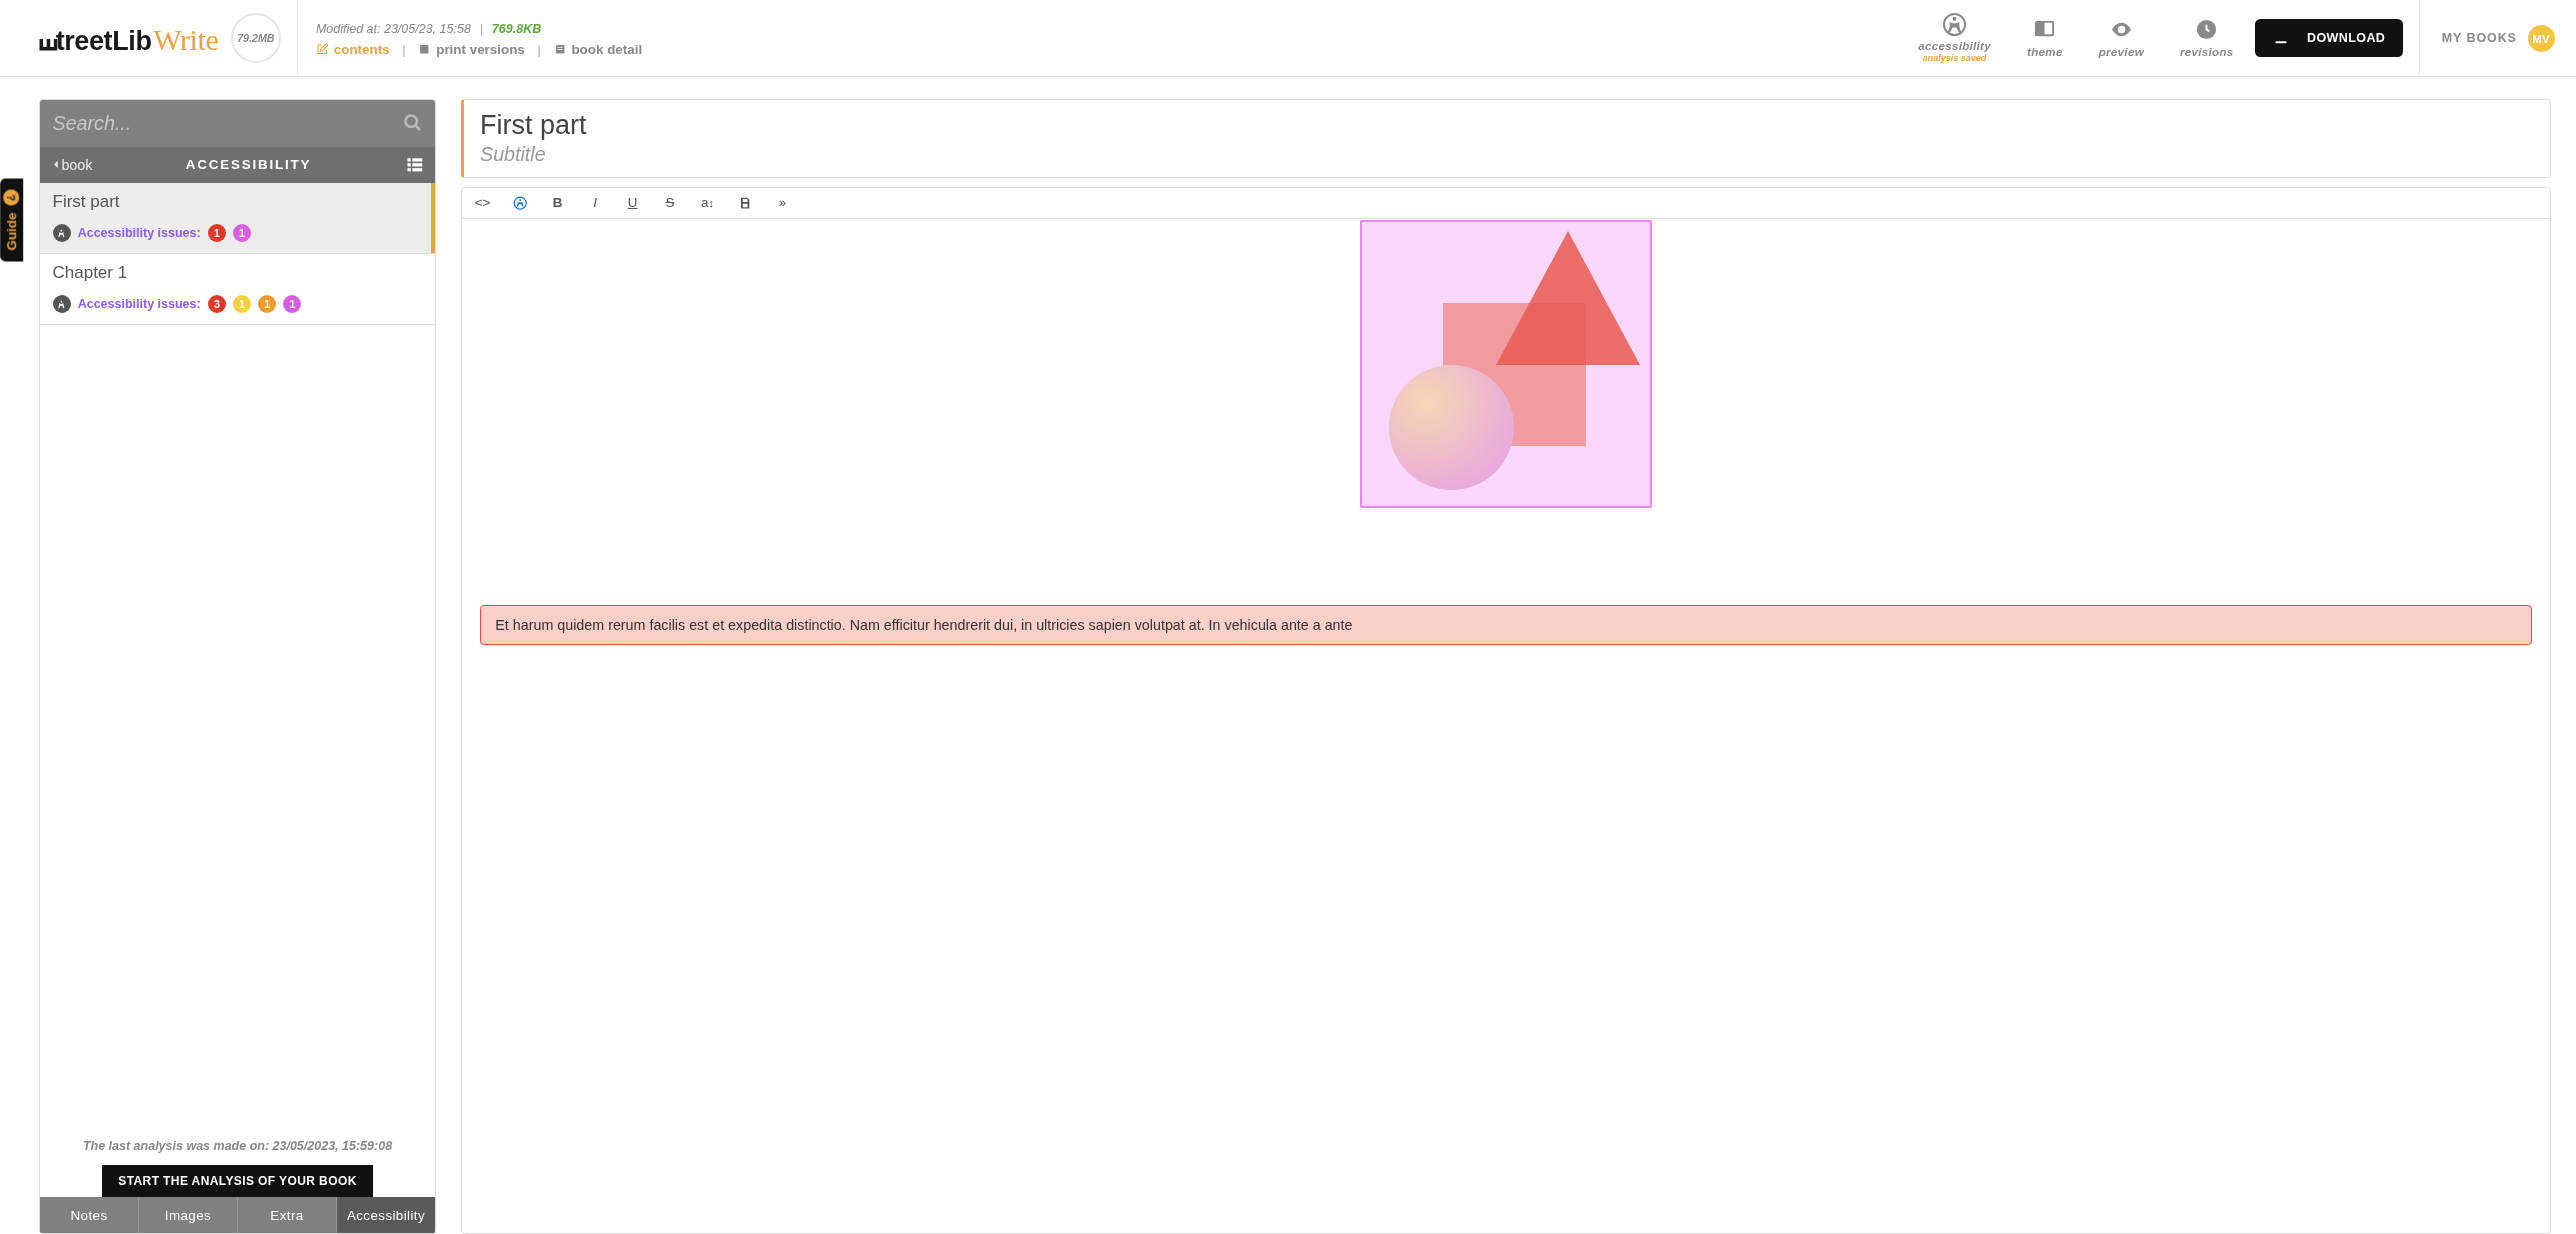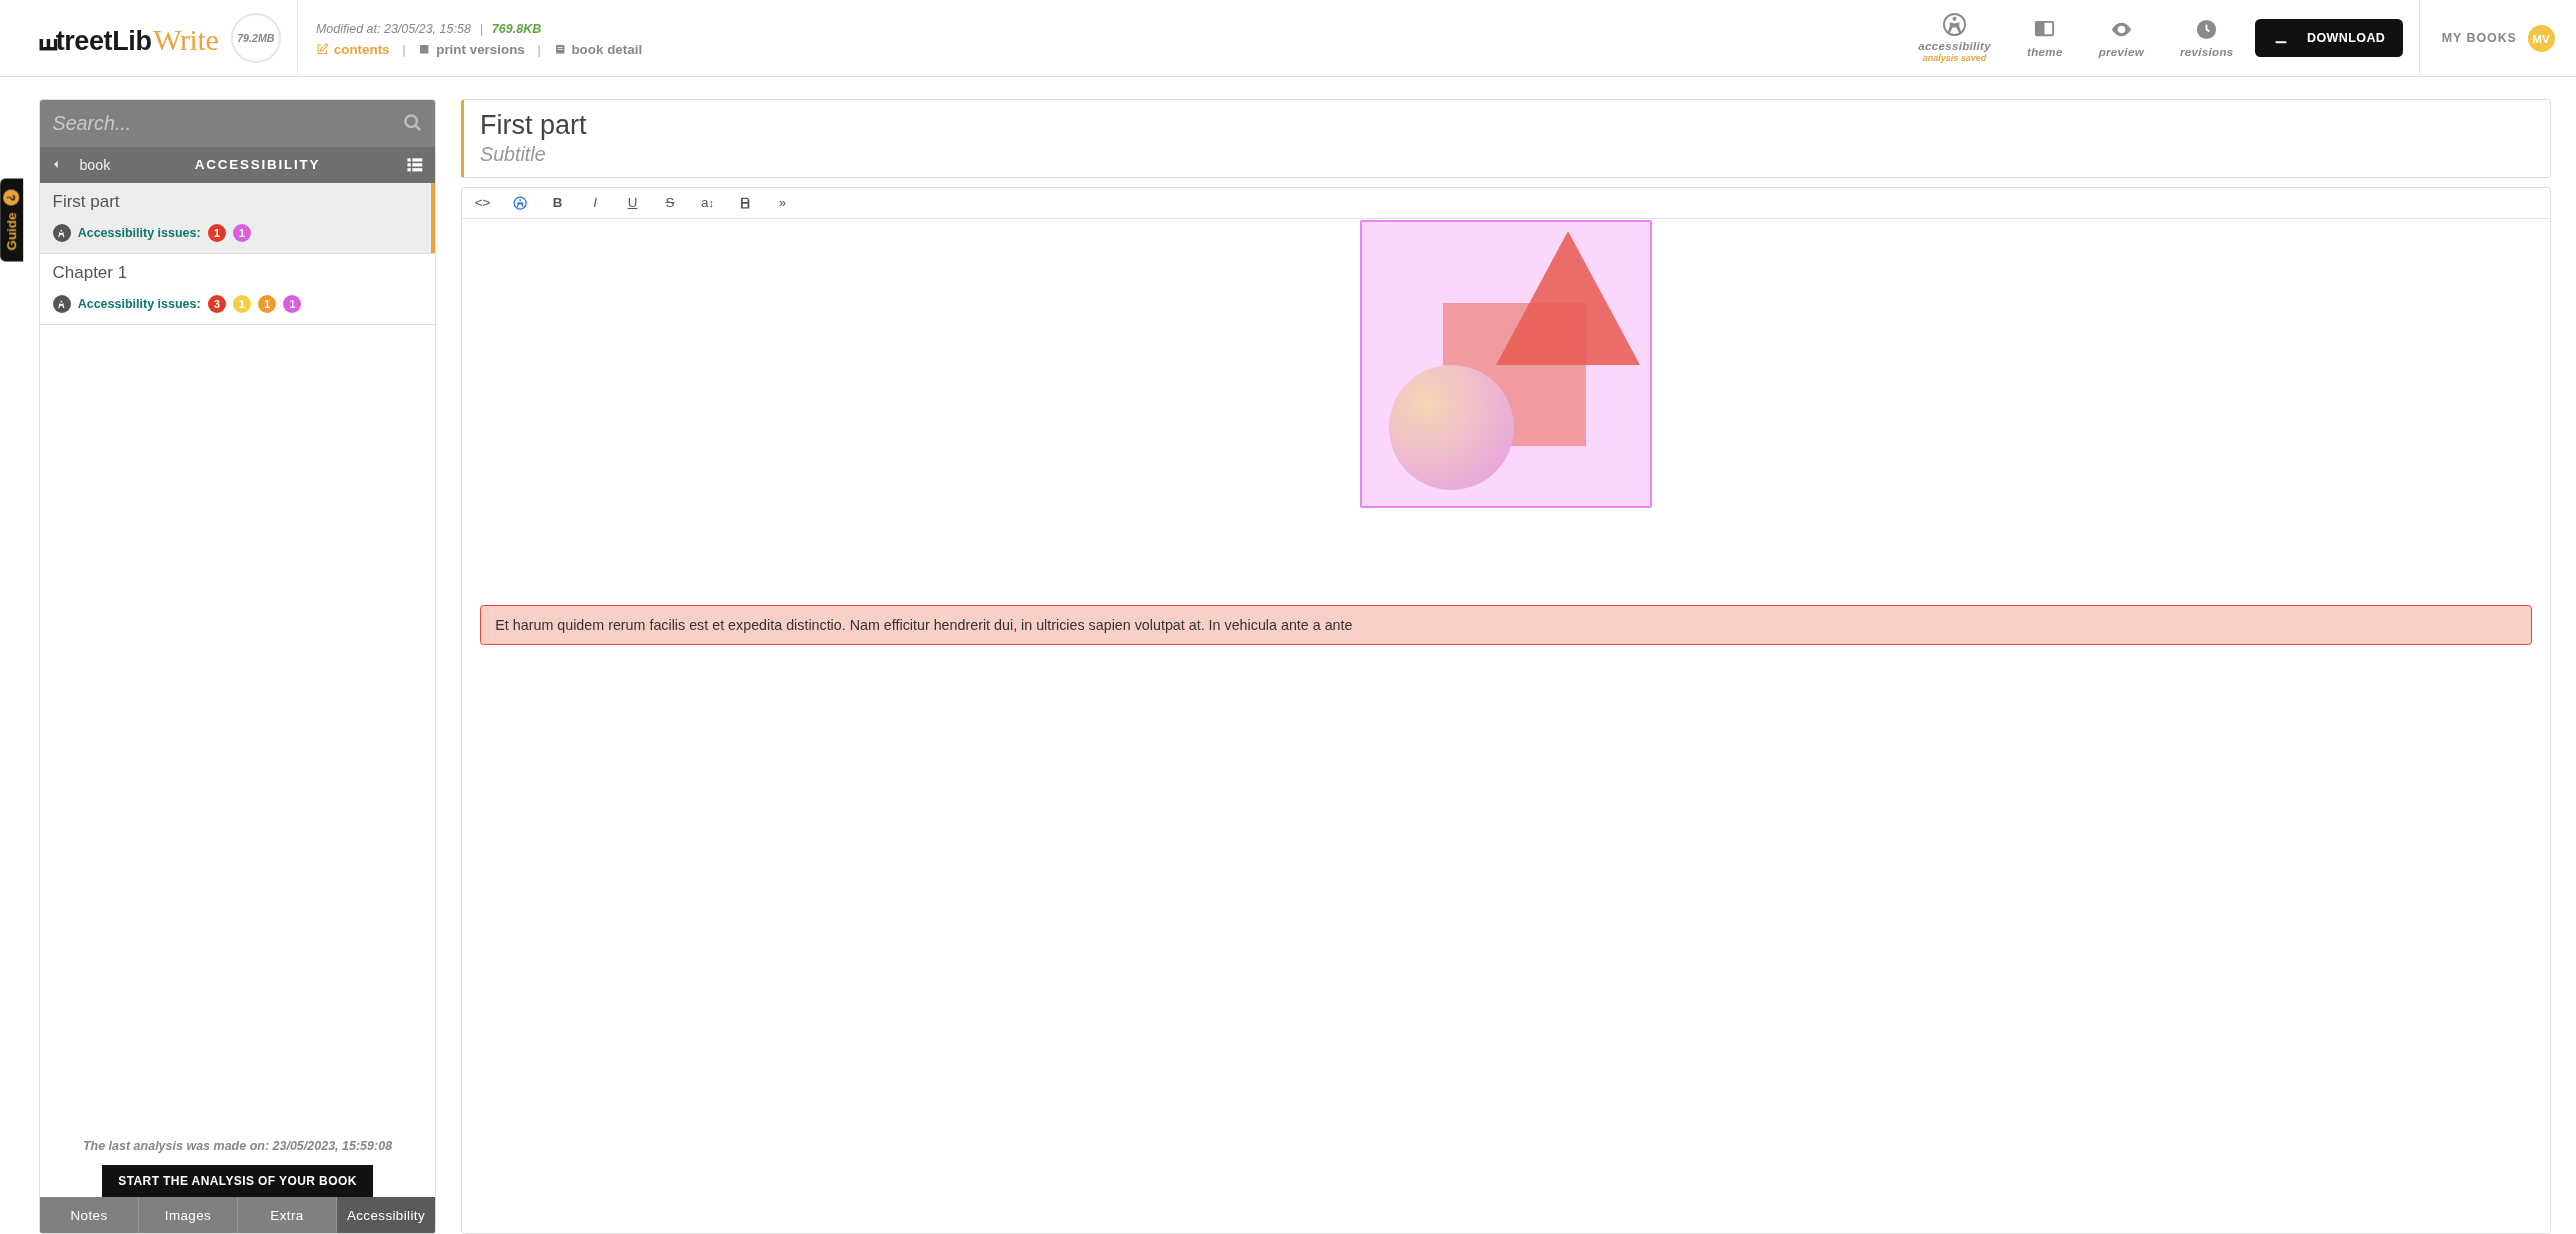--- a/index.html
+++ b/index.html
@@ -45,32 +45,32 @@
 .main { display: flex; padding: 21.5px 25px 0 39px; gap: 25px; height: calc(100vh - 77px); }
 
 
 .sidebar { width: 397px; flex-shrink: 0; display: flex; flex-direction: column; border-radius: 3.6px; overflow: hidden; background: #fff; border: 0.9px solid #ddd; }
 .search-row { background: #808080; display: flex; align-items: center; padding: 0 12.5px; height: 47px; }
 .search-input { flex: 1; background: transparent; border: none; color: #ddd; font-size: 19.7px; font-style: italic; outline: none; }
 .search-input::placeholder { color: #c8c8c8; }
 .search-row svg { width: 19.7px; height: 19.7px; color: #bbb; }
 
 .panel-header { background: #6f6f6f; color: #fff; display: flex; align-items: center; height: 36px; padding: 0 10.7px; }
-.panel-header .back { display: inline-flex; align-items: center; gap: 18px; font-size: 14.3px; cursor: pointer; color: #eee; }
+.panel-header .back { display: inline-flex; align-items: center; gap: 0; font-size: 14.3px; cursor: pointer; color: #eee; }
 .panel-header .title { flex: 1; text-align: center; font-weight: 800; letter-spacing: 1.8px; font-size: 13.4px; }
 .panel-header .list-icon { width: 19.7px; height: 19.7px; cursor: pointer; }
 
 .chapters { flex: 1; overflow-y: auto; background: #fff; }
 .chapter-item { border-bottom: 0.9px solid #ddd; padding: 9px 12.5px 10.7px; position: relative; }
 .chapter-item.selected { background: #ededed; }
 .chapter-item.selected::after { content:''; position:absolute; right:0; top:0; bottom:0; width:3.6px; background:#e8a43e; }
 .chapter-title { font-size: 17px; color: #555; margin-bottom: 12.5px; }
 .issues-row { display: flex; align-items: center; gap: 7.2px; }
 .issues-row .a11y-icon { width: 18px; height: 18px; border-radius: 50%; background:#555; color:#fff; display:inline-flex; align-items:center; justify-content:center; }
-.issues-label { font-weight: 700; color: #0f766e; font-size: 12.5px; }
+.issues-label { font-weight: 700; color: #8b5cf6; font-size: 12.5px; }
 .badge { display: inline-flex; align-items: center; justify-content: center; min-width: 18px; height: 18px; padding: 0 4.5px; border-radius: 9px; color: #fff; font-weight: 700; font-size: 10.7px; }
 
 .analysis-info { padding: 16px 12.5px 0; text-align: center; }
 .analysis-note { font-style: italic; font-weight: 600; color: #888; font-size: 12.5px; margin-bottom: 12.5px; }
 .analysis-btn { background: #111; color: #fff; border: none; border-radius: 0; padding: 9px 16px; font-weight: 800; font-size: 12px; letter-spacing: 0.4px; cursor: pointer; }
 
 .sidebar-tabs { display: flex; height: 36px; background: #808080; color: #fff; margin-top: auto; }
 .sidebar-tab { flex: 1; display:flex; align-items:center; justify-content:center; font-size: 13.4px; letter-spacing: 0.4px; cursor: pointer; border-right: 0.9px solid #959595; }
 .sidebar-tab:last-child { border-right: none; }
 .sidebar-tab.active { background: #5a5a5a; }

